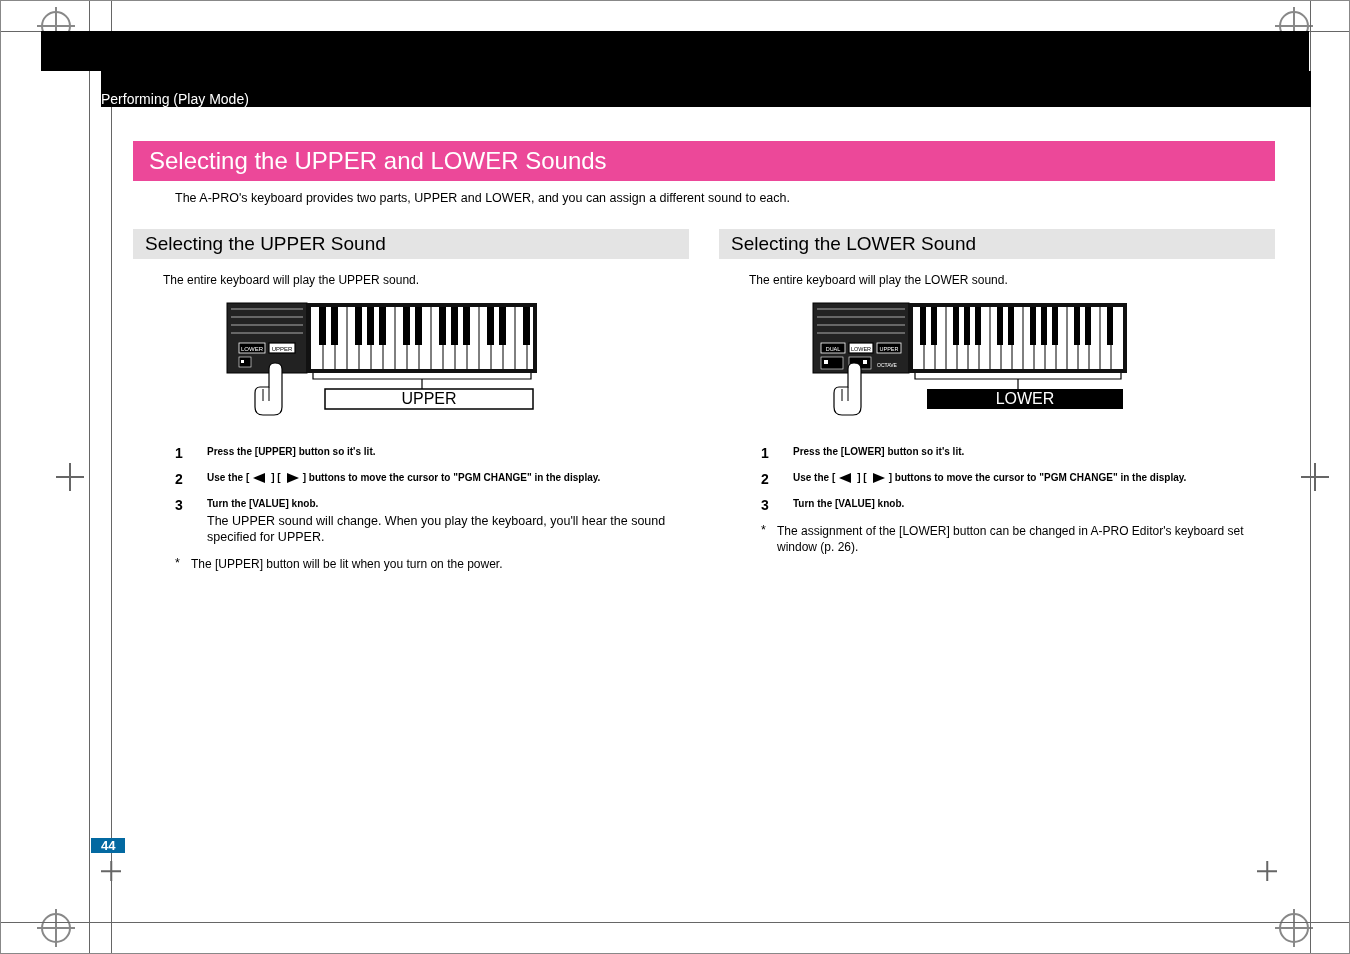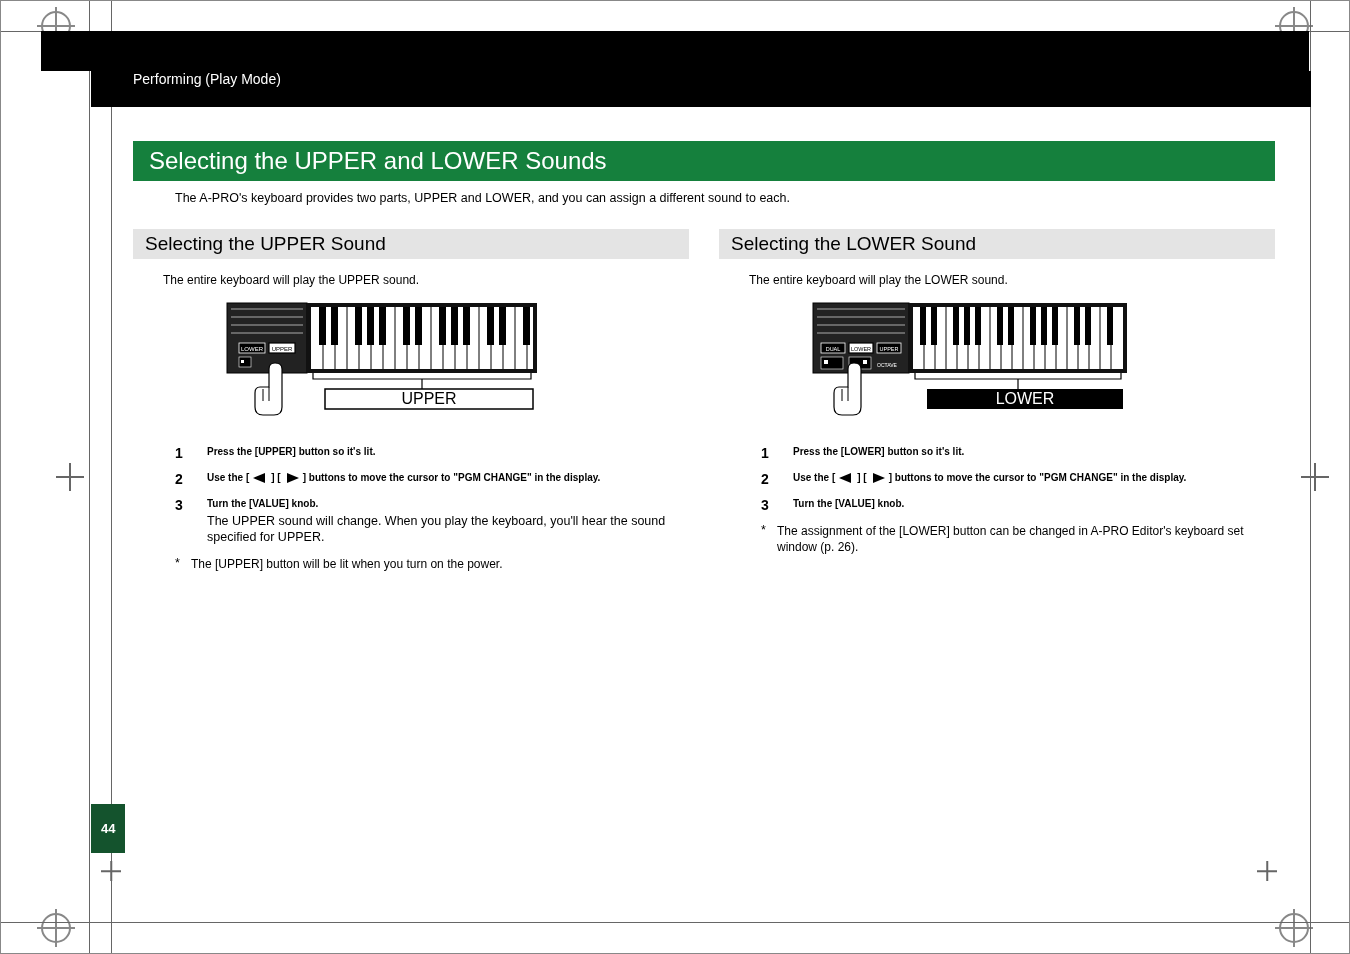--- a/index.html
+++ b/index.html
@@ -61,38 +61,37 @@
     top: 30px; left: 40px; right: 40px;
     height: 40px;
     background: #000;
     color: #fff;
     font-size: 11px;
     padding-left: 100px;
     overflow: hidden;
   }
   .black-band-header {
     position: absolute;
-    top: 70px; left: 90px; right: 38px;
+    top: 70px; left: 100px; right: 38px;
     height: 36px;
     background: #000;
     color: #fff;
     font-size: 14px;
     display: flex;
-    align-items: flex-start;
-    padding-left: 42px;
+    align-items: flex-end;
   }
   .content {
     position: absolute;
     top: 140px;
     left: 132px;
     right: 74px;
     bottom: 70px;
   }
   .title-band {
-    background: #15803d;
+    background: #ec4899;
     color: #fff;
     font-size: 24px;
     font-weight: 300;
     padding: 6px 16px;
     margin-bottom: 10px;
   }
   .intro {
     font-size: 12.5px;
     margin-left: 42px;
     margin-bottom: 24px;
@@ -129,25 +128,25 @@
   .step-body .plain { font-size: 12.5px; line-height: 1.35; margin-top: 2px; }
   .note-row { display: flex; margin-left: 42px; margin-top: 6px; }
   .note-star { font-size: 12.5px; width: 16px; flex-shrink: 0; }
   .note-text { font-size: 12px; line-height: 1.35; flex: 1; }
   .arrow-btn { display:inline-block; vertical-align:middle; }
 
   .page-num-box {
     position: absolute;
     left: 90px;
     bottom: 100px;
-    background: #14532d;
+    background: #0369a1;
     color: #fff;
     font-weight: bold;
     font-size: 13px;
-    padding: 17px 10px;
+    padding: 0 10px;
   }
 </style>
 </head>
 <body>
 
 <div class="page-outer">
 
   <div class="print-marks">
     <div class="reg-circle reg-tl"></div>
     <div class="reg-circle reg-tr"></div>

